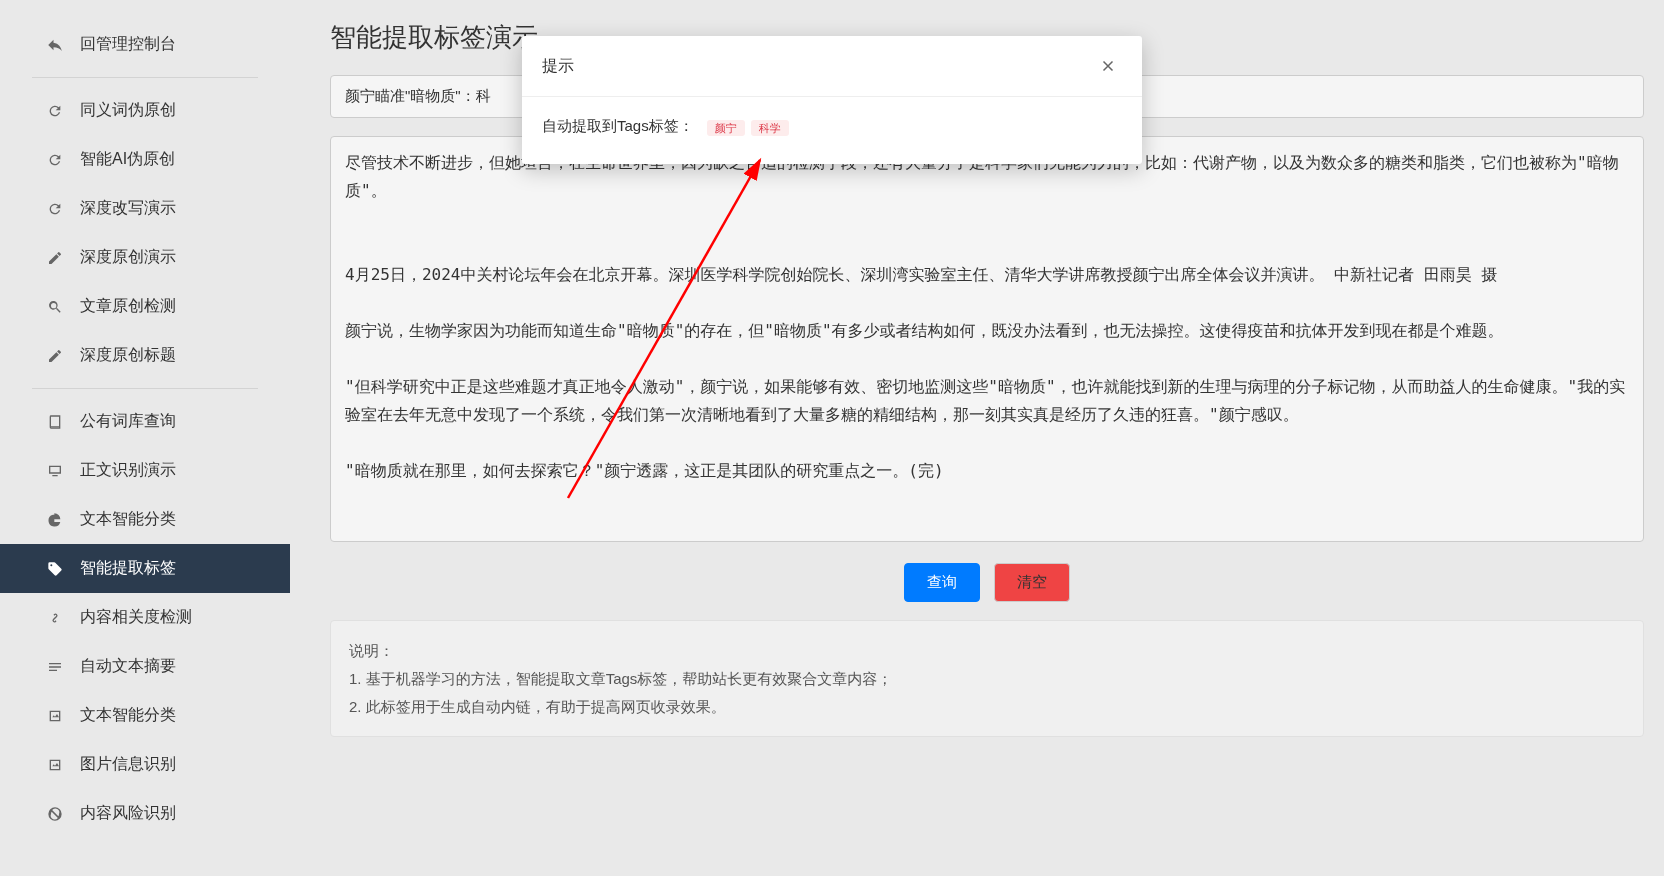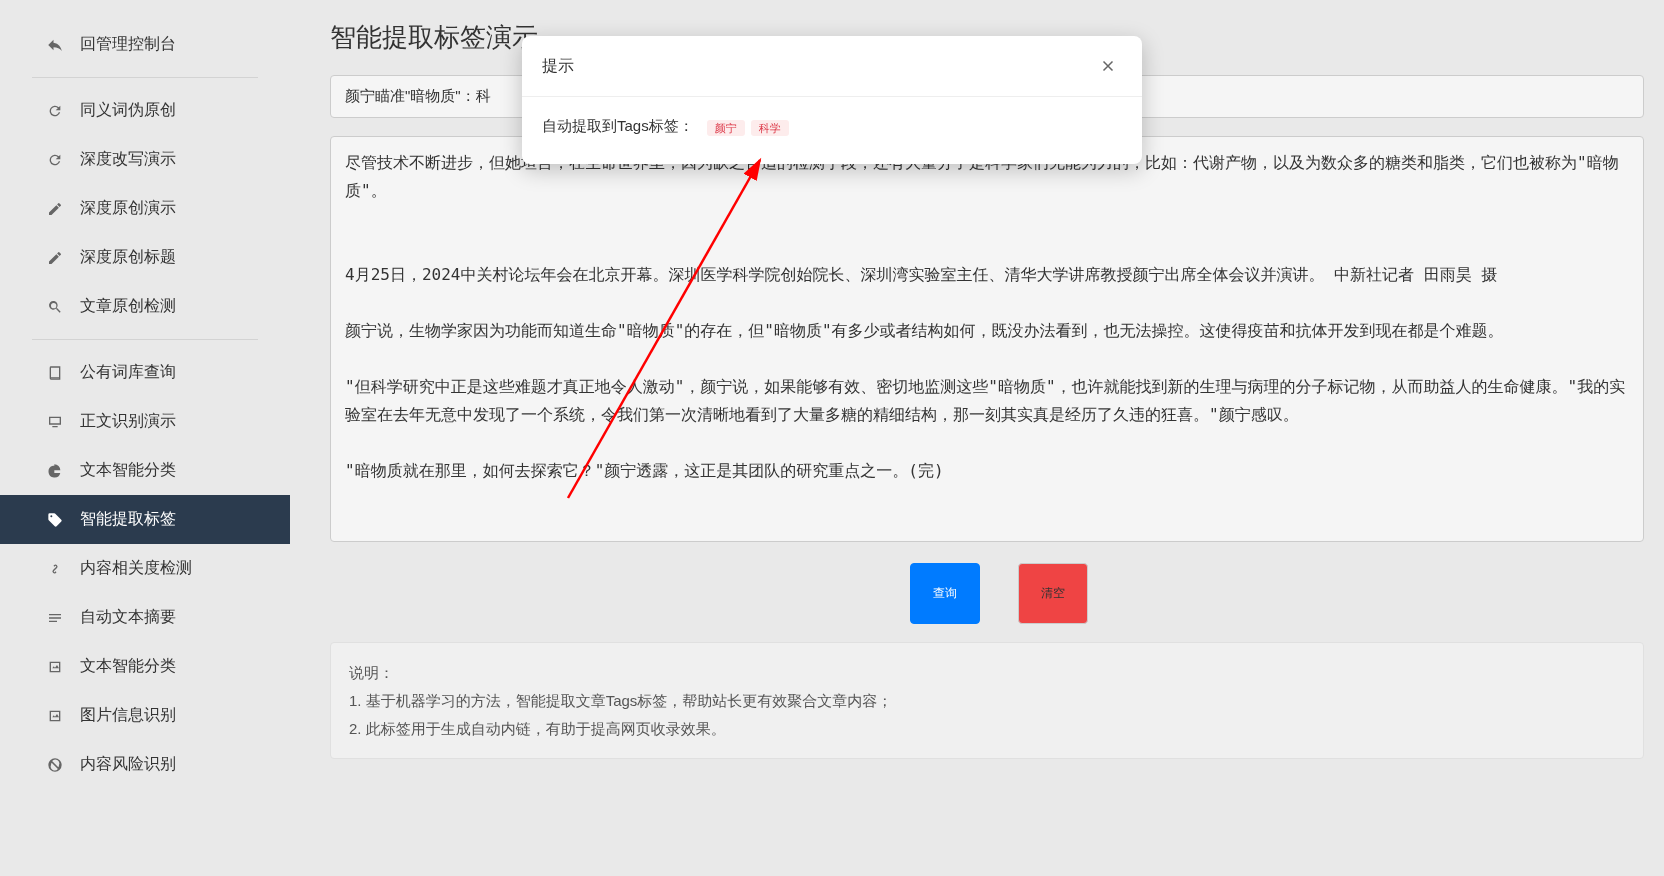--- a/index.html
+++ b/index.html
@@ -10,26 +10,26 @@
 .sidebar-item.active { background: #2b3b4e; color: #fff; }
 .sidebar-item .icon { position: absolute; left: 46px; width: 18px; height: 18px; display: inline-flex; align-items: center; justify-content: center; color: #666; }
 .sidebar-item.active .icon { color: #fff; }
 .sidebar-item .label { margin-left: 34px; font-size: 16px; }
 .sidebar-divider { height: 1px; background: #d3d3d3; margin: 8px 32px; }
 .main { flex: 1; padding: 0 20px 0 40px; }
 .page-title { font-size: 26px; font-weight: 500; color: #333; margin-bottom: 20px; }
 .title-input { width: 100%; padding: 12px 14px; border: 1px solid #ccc; border-radius: 4px; font-size: 15px; color: #333; background: #f5f5f5; margin-bottom: 18px; }
 .content-textarea { width: 100%; height: 406px; padding: 12px 14px; border: 1px solid #ccc; border-radius: 4px; font-size: 16px; line-height: 1.75; color: #333; background: #f5f5f5; resize: none; overflow-y: scroll; }
 .button-row { display: flex; justify-content: center; gap: 14px; margin: 18px 0; }
-.btn { padding: 21px 22px; border-radius: 4px; font-size: 12px; cursor: pointer; border: 1px solid transparent; margin-left: 24px; }
+.btn { padding: 9px 22px; border-radius: 4px; font-size: 15px; cursor: pointer; border: 1px solid transparent; }
 .btn-primary { background: #007bff; color: #fff; border-color: #007bff; }
 .btn-secondary { background: #ef4444; color: #333; border: 1px solid #ccc; }
 .desc-box { background: #f0f0f0; border: 1px solid #e0e0e0; border-radius: 4px; padding: 16px 18px; color: #555; line-height: 1.85; font-size: 15px; }
 .modal-backdrop { position: absolute; inset: 0; background: transparent; display: flex; justify-content: center; align-items: flex-start; pointer-events: none; }
-.modal { background: #fff; width: 620px; border-radius: 8px; box-shadow: 0 6px 22px rgba(0,0,0,0.22); margin-top: 36px; pointer-events: auto; }
+.modal { background: #fff; width: 620px; border-radius: 3px; box-shadow: 0 6px 22px rgba(0,0,0,0.22); margin-top: 36px; pointer-events: auto; }
 .modal-header { display: flex; justify-content: space-between; align-items: center; padding: 16px 20px; border-bottom: 1px solid #eee; }
 .modal-title { font-size: 16px; color: #333; }
 .modal-close { width: 28px; height: 28px; display: flex; align-items: center; justify-content: center; cursor: pointer; color: #666; font-size: 22px; }
 .modal-body { padding: 20px 20px 28px 20px; font-size: 15px; color: #333; display: flex; align-items: center; flex-wrap: wrap; gap: 10px; }
 .tag { background: #fdecec; color: #dc3545; padding: 2px 8px; border-radius: 3px; margin: 0 3px; font-size: 11px; }
 .arrow-overlay { position: absolute; pointer-events: none; z-index: 100; }
 </style>
 </head>
 <body>
 
@@ -52,45 +52,53 @@
             </svg>
           </span>
           <span class="label">同义词伪原创</span>
         </div>
         <div class="sidebar-item">
           <span class="icon">
             <svg width="16" height="16" viewBox="0 0 24 24" fill="currentColor">
               <path d="M17.65 6.35A8 8 0 1 0 19.73 14h-2.08a6 6 0 1 1-1.41-6.24L13 11h7V4l-2.35 2.35z"></path>
             </svg>
           </span>
+          <span class="label">智能AI伪原创</span>
+        </div>
+        <div class="sidebar-item">
+          <span class="icon">
+            <svg width="16" height="16" viewBox="0 0 24 24" fill="currentColor">
+              <path d="M17.65 6.35A8 8 0 1 0 19.73 14h-2.08a6 6 0 1 1-1.41-6.24L13 11h7V4l-2.35 2.35z"></path>
+            </svg>
+          </span>
           <span class="label">深度改写演示</span>
         </div>
         <div class="sidebar-item">
           <span class="icon">
             <svg width="16" height="16" viewBox="0 0 24 24" fill="currentColor">
               <path d="M3 17.25V21h3.75L17.81 9.94l-3.75-3.75L3 17.25zM20.71 7.04a1 1 0 0 0 0-1.41l-2.34-2.34a1 1 0 0 0-1.41 0l-1.83 1.83 3.75 3.75 1.83-1.83z"></path>
             </svg>
           </span>
           <span class="label">深度原创演示</span>
         </div>
         <div class="sidebar-item">
           <span class="icon">
             <svg width="16" height="16" viewBox="0 0 24 24" fill="currentColor">
+              <path d="M15.5 14h-.79l-.28-.27a6.5 6.5 0 1 0-.7.7l.27.28v.79l5 5L20.49 19l-5-5zM10 14a4 4 0 1 1 0-8 4 4 0 0 1 0 8z"></path>
+            </svg>
+          </span>
+          <span class="label">文章原创检测</span>
+        </div>
+        <div class="sidebar-item">
+          <span class="icon">
+            <svg width="16" height="16" viewBox="0 0 24 24" fill="currentColor">
               <path d="M3 17.25V21h3.75L17.81 9.94l-3.75-3.75L3 17.25zM20.71 7.04a1 1 0 0 0 0-1.41l-2.34-2.34a1 1 0 0 0-1.41 0l-1.83 1.83 3.75 3.75 1.83-1.83z"></path>
             </svg>
           </span>
           <span class="label">深度原创标题</span>
-        </div>
-        <div class="sidebar-item">
-          <span class="icon">
-            <svg width="16" height="16" viewBox="0 0 24 24" fill="currentColor">
-              <path d="M15.5 14h-.79l-.28-.27a6.5 6.5 0 1 0-.7.7l.27.28v.79l5 5L20.49 19l-5-5zM10 14a4 4 0 1 1 0-8 4 4 0 0 1 0 8z"></path>
-            </svg>
-          </span>
-          <span class="label">文章原创检测</span>
         </div>
       </div>
     <div class="sidebar-divider"></div>
     <div id="sidebar-g2">
         <div class="sidebar-item">
           <span class="icon">
             <svg width="16" height="16" viewBox="0 0 24 24" fill="currentColor">
               <path d="M6 2a2 2 0 0 0-2 2v16a2 2 0 0 0 2 2h14V2H6zm0 2h12v14H6V4zm0 16v-1h12v1H6z"></path>
             </svg>
           </span>

